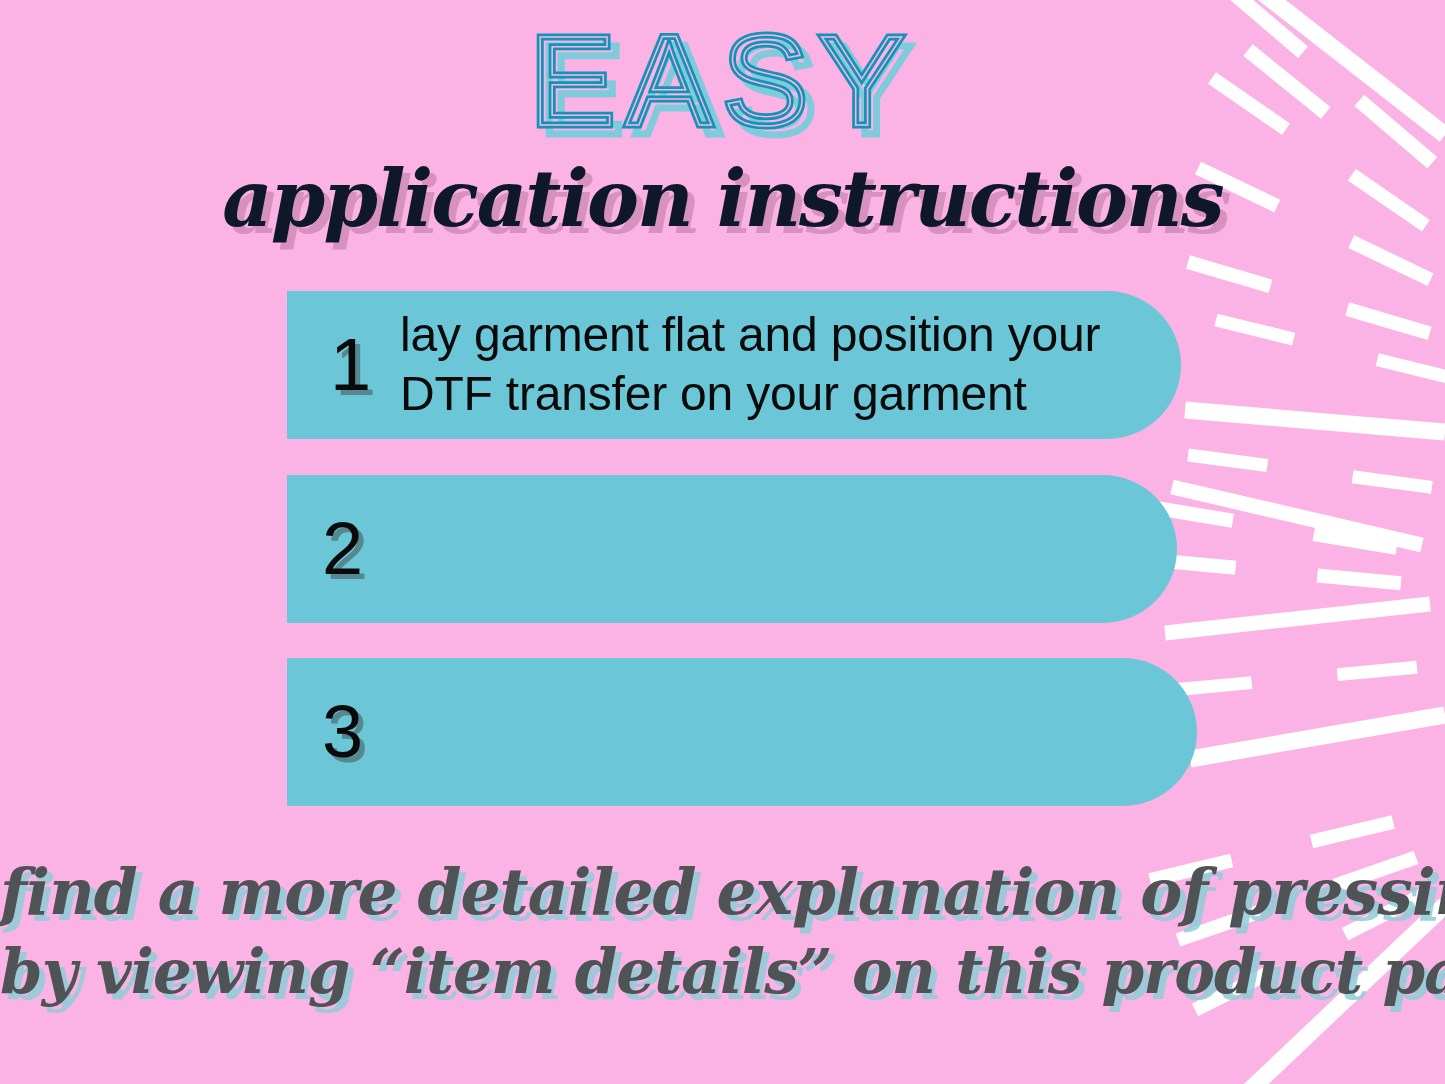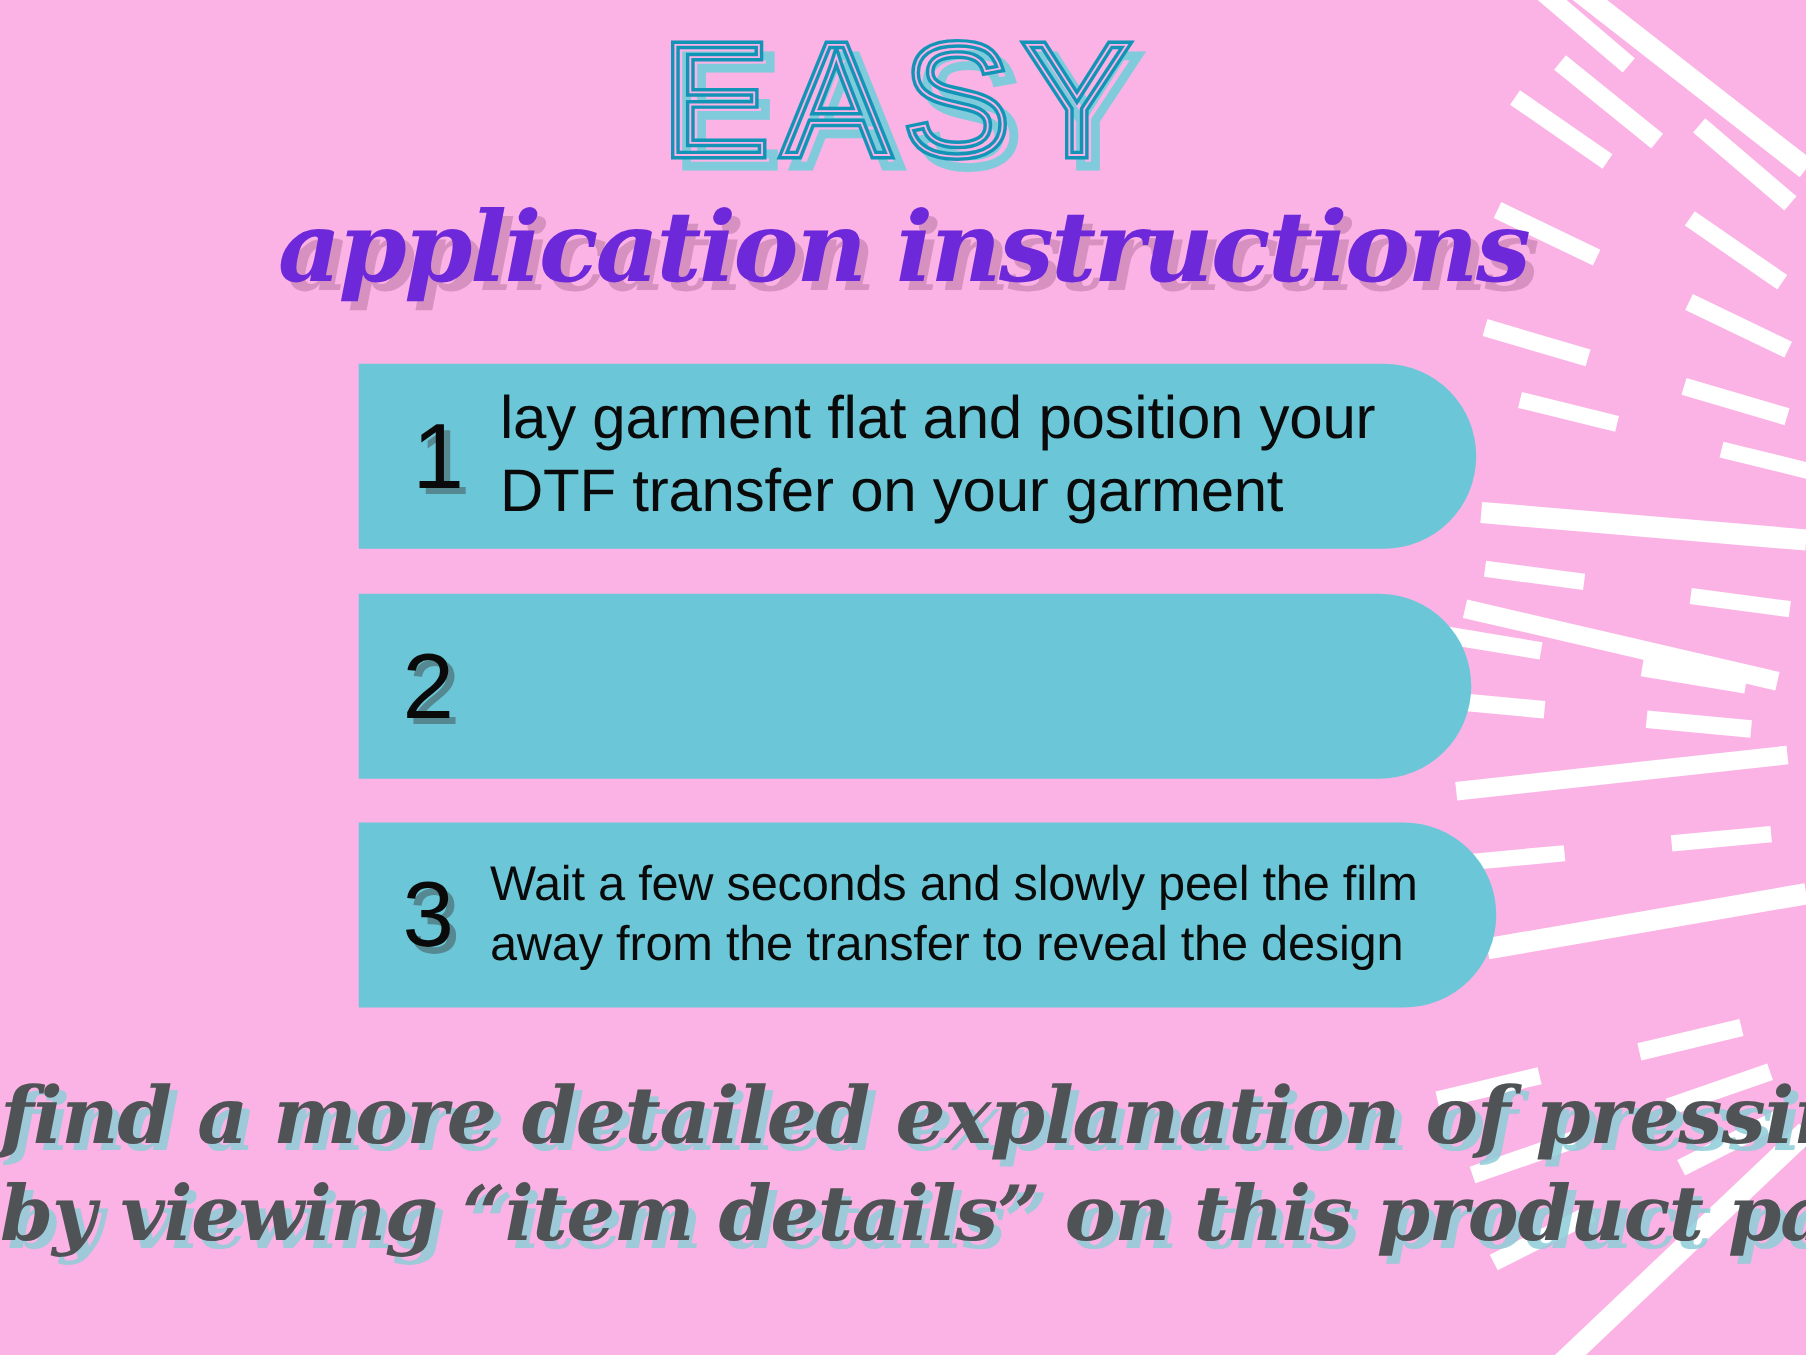--- a/index.html
+++ b/index.html
@@ -76,21 +76,21 @@
     position: absolute;
     left: 0;
     top: 160px;
     width: 1445px;
     text-align: center;
     font-family: "DejaVu Serif", serif;
     font-style: italic;
     font-weight: 700;
     font-size: 78px;
     line-height: 1.0;
-    color: #6d28d9;
+    color: #0f172a;
     letter-spacing: -2px;
     white-space: nowrap;
     text-shadow: 7px 7px 0 rgba(120,60,100,0.28);
   }
 
   
   .pill {
     position: absolute;
     left: 287px;
     background: #6BC7D7;
@@ -225,21 +225,20 @@
     <div class="step-num">1</div>
     <div class="step-text">lay garment flat and position your DTF transfer on your garment</div>
   </div>
 
   <div class="pill pill-2">
     <div class="step-num">2</div>
   </div>
 
   <div class="pill pill-3">
     <div class="step-num">3</div>
-    <div class="step-text">Wait a few seconds and slowly peel the film away from the transfer to reveal the design</div>
   </div>
 
   <div class="script-foot">
     <span class="ln ln1">find a more detailed explanation of pressing instructions</span>
     <span class="ln ln2">by viewing “item details” on this product page!</span>
   </div>
 
 </div>
 
 </body></html>

